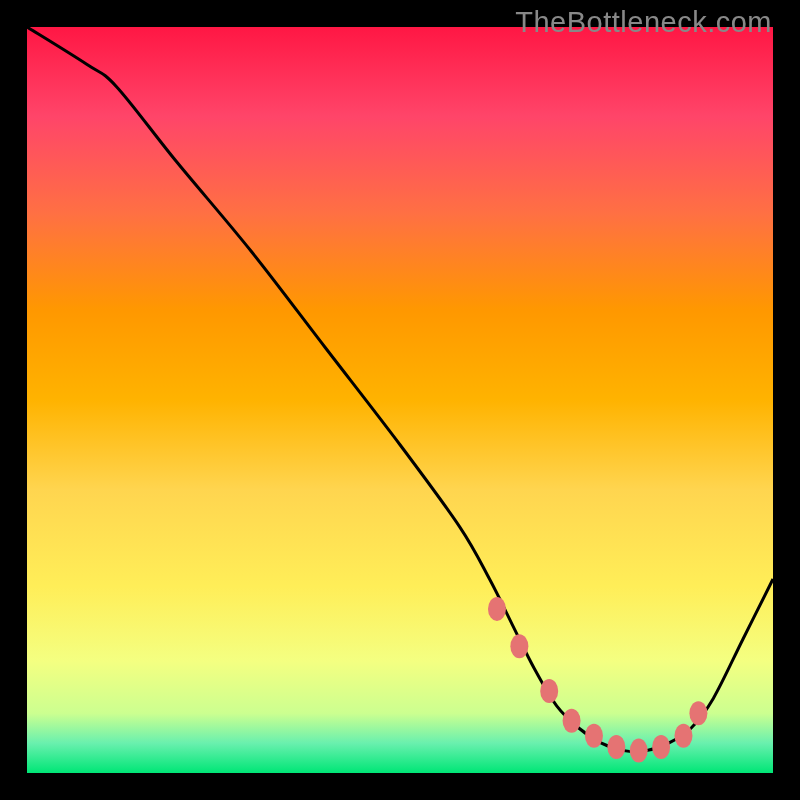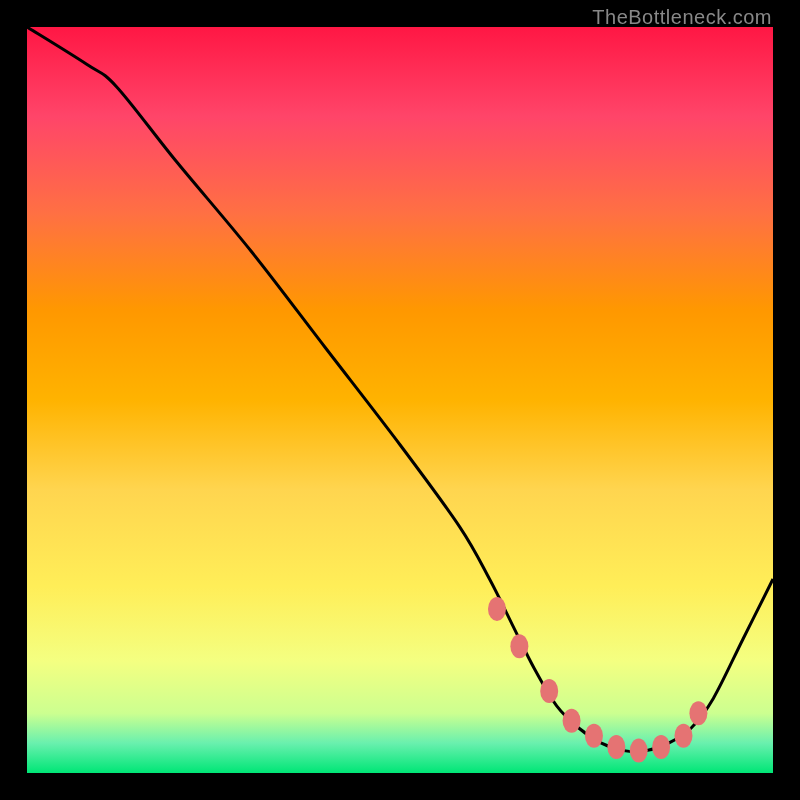--- a/index.html
+++ b/index.html
@@ -1,19 +1,19 @@
 <!DOCTYPE html>
 <html><head>
 <meta charset="utf-8">
 <style>
 * { margin: 0; padding: 0; box-sizing: border-box; }
 body { width: 800px; height: 800px; background: #000; position: relative; font-family: Arial, sans-serif; }
 .chart-container { position: absolute; top: 0; left: 0; width: 800px; height: 800px; }
 .plot-area { position: absolute; top: 27px; left: 27px; width: 746px; height: 746px; background: linear-gradient(to bottom, #ff1744 0%, #ff4569 12%, #ff7043 25%, #ff9800 38%, #ffb300 50%, #ffd54f 62%, #ffee58 75%, #f4ff81 85%, #ccff90 92%, #69f0ae 96%, #00e676 100%); }
-.watermark { position: absolute; top: 6px; right: 28px; color: #888; font-size: 20px; font-weight: 500; letter-spacing: 0.5px; }
+.watermark { position: absolute; top: 6px; right: 28px; color: #888; font-size: 29px; font-weight: 500; letter-spacing: 0.5px; }
 svg.curve { position: absolute; top: 27px; left: 27px; width: 746px; height: 746px; }
 svg.markers { position: absolute; top: 27px; left: 27px; width: 746px; height: 746px; }
 </style>
 </head>
 <body>
 
 <div class="chart-container">
   <div class="plot-area"></div>
   <div class="watermark">TheBottleneck.com</div>
   <svg class="curve" viewBox="0 0 746 746" preserveAspectRatio="none">

